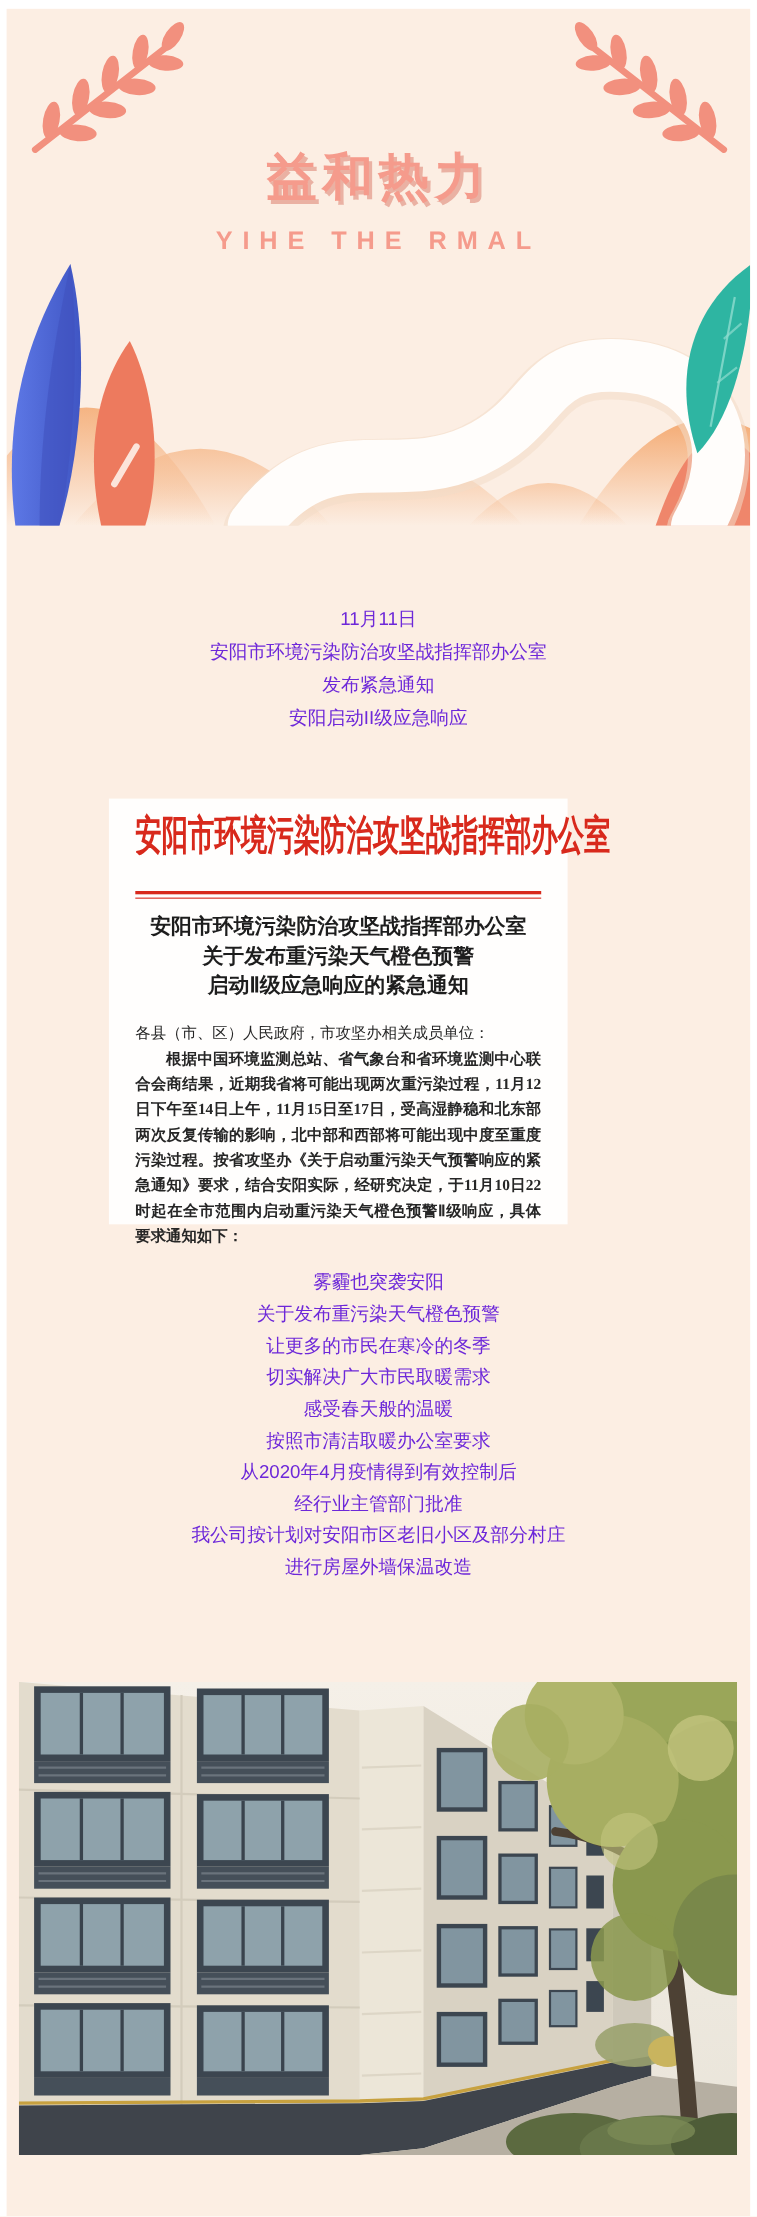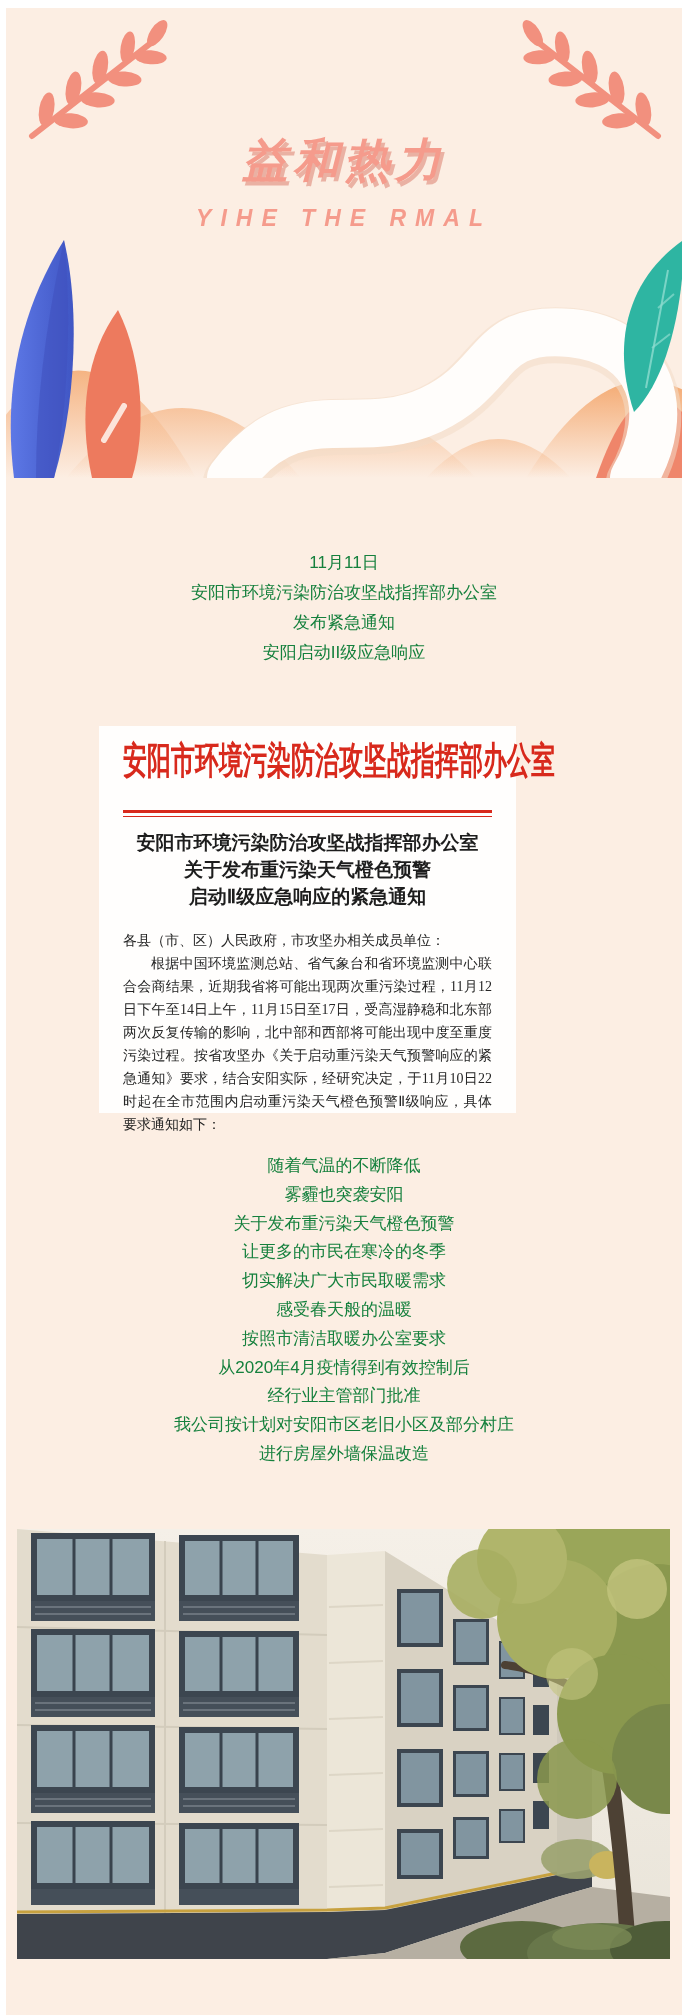--- a/index.html
+++ b/index.html
@@ -1,44 +1,44 @@
 <!DOCTYPE html>
 <html><head>
 <meta charset="utf-8">
 <style>
   html,body{margin:0;padding:0;}
   body{background:#ffffff;font-family:"Liberation Sans",sans-serif;-webkit-font-smoothing:antialiased;}
   .page{position:relative;width:688px;height:2015px;background:#ffffff;overflow:hidden;}
   .content{position:absolute;left:6px;top:8px;width:676px;height:2007px;background:#fceee3;overflow:hidden;}
 
   
-  .banner{position:absolute;top:0;left:0;width:676px;height:470px;font-style:italic;}
+  .banner{position:absolute;top:0;left:0;width:676px;height:470px;}
   .banner svg{position:absolute;top:0;left:0;width:676px;height:470px;}
   .banner-title{position:absolute;top:122px;left:0;width:100%;margin:0;text-align:center;
     font-size:46px;font-weight:bold;color:#f59b8c;letter-spacing:5px;
     text-shadow:3px 4px 0 rgba(219,128,112,.55);}
   .banner-sub{position:absolute;top:197px;left:0;width:100%;text-align:center;
     font-size:23px;font-weight:bold;color:#f59b8c;letter-spacing:9px;}
 
   
-  .rline{text-align:center;color:#15803d;font-size:17px;}
+  .rline{text-align:center;color:#6d28d9;font-size:17px;}
   .intro-block{position:absolute;top:540px;left:0;width:100%;}
   .intro-block .rline{line-height:30px;}
   .ann-block{position:absolute;top:1144px;left:0;width:100%;}
   .ann-block .rline{line-height:28.8px;}
 
   
   .doc{position:absolute;top:718px;left:93px;width:417px;height:387px;background:#fffefd;
     box-sizing:border-box;padding:18px 24px 0 24px;font-family:"Liberation Serif",serif;color:#262626;}
   .doc-letterhead{color:#d8291c;font-weight:bold;font-size:24px;line-height:26px;height:40px;
     text-align:center;white-space:nowrap;transform:scaleY(1.55);transform-origin:50% 60%;margin-top:10px;}
   .doc-rule{margin:16px 0 12px 0;height:3px;border-top:3px solid #d8291c;border-bottom:1px solid #d8291c;}
   .doc-title{font-weight:bold;font-size:19px;line-height:27px;text-align:center;color:#1d1d1d;}
   .doc-salutation{font-size:14px;line-height:23px;margin-top:19px;}
-  .doc-body{font-size:14px;line-height:23px;text-indent:2em;text-align:justify;margin-top:0;}
+  .doc-body{font-size:14px;line-height:23px;text-indent:2em;text-align:justify;margin-top:0;font-weight:bold;}
 
   
   .photo{position:absolute;top:1521px;left:11px;width:653px;height:430px;overflow:hidden;}
   .photo svg{display:block;width:653px;height:430px;}
 </style>
 </head>
 <body>
 
 <div class="page">
   <div class="content">
@@ -121,21 +121,20 @@
       <div class="doc-letterhead">安阳市环境污染防治攻坚战指挥部办公室</div>
       <div class="doc-rule"></div>
       <div class="doc-title">安阳市环境污染防治攻坚战指挥部办公室</div>
       <div class="doc-title">关于发布重污染天气橙色预警</div>
       <div class="doc-title">启动Ⅱ级应急响应的紧急通知</div>
       <div class="doc-salutation">各县（市、区）人民政府，市攻坚办相关成员单位：</div>
       <div class="doc-body">根据中国环境监测总站、省气象台和省环境监测中心联合会商结果，近期我省将可能出现两次重污染过程，11月12日下午至14日上午，11月15日至17日，受高湿静稳和北东部两次反复传输的影响，北中部和西部将可能出现中度至重度污染过程。按省攻坚办《关于启动重污染天气预警响应的紧急通知》要求，结合安阳实际，经研究决定，于11月10日22时起在全市范围内启动重污染天气橙色预警Ⅱ级响应，具体要求通知如下：</div>
     </div>
 
     <div class="ann-block">
-      <div class="rline">随着气温的不断降低</div>
       <div class="rline">雾霾也突袭安阳</div>
       <div class="rline">关于发布重污染天气橙色预警</div>
       <div class="rline">让更多的市民在寒冷的冬季</div>
       <div class="rline">切实解决广大市民取暖需求</div>
       <div class="rline">感受春天般的温暖</div>
       <div class="rline">按照市清洁取暖办公室要求</div>
       <div class="rline">从2020年4月疫情得到有效控制后</div>
       <div class="rline">经行业主管部门批准</div>
       <div class="rline">我公司按计划对安阳市区老旧小区及部分村庄</div>
       <div class="rline">进行房屋外墙保温改造</div>

